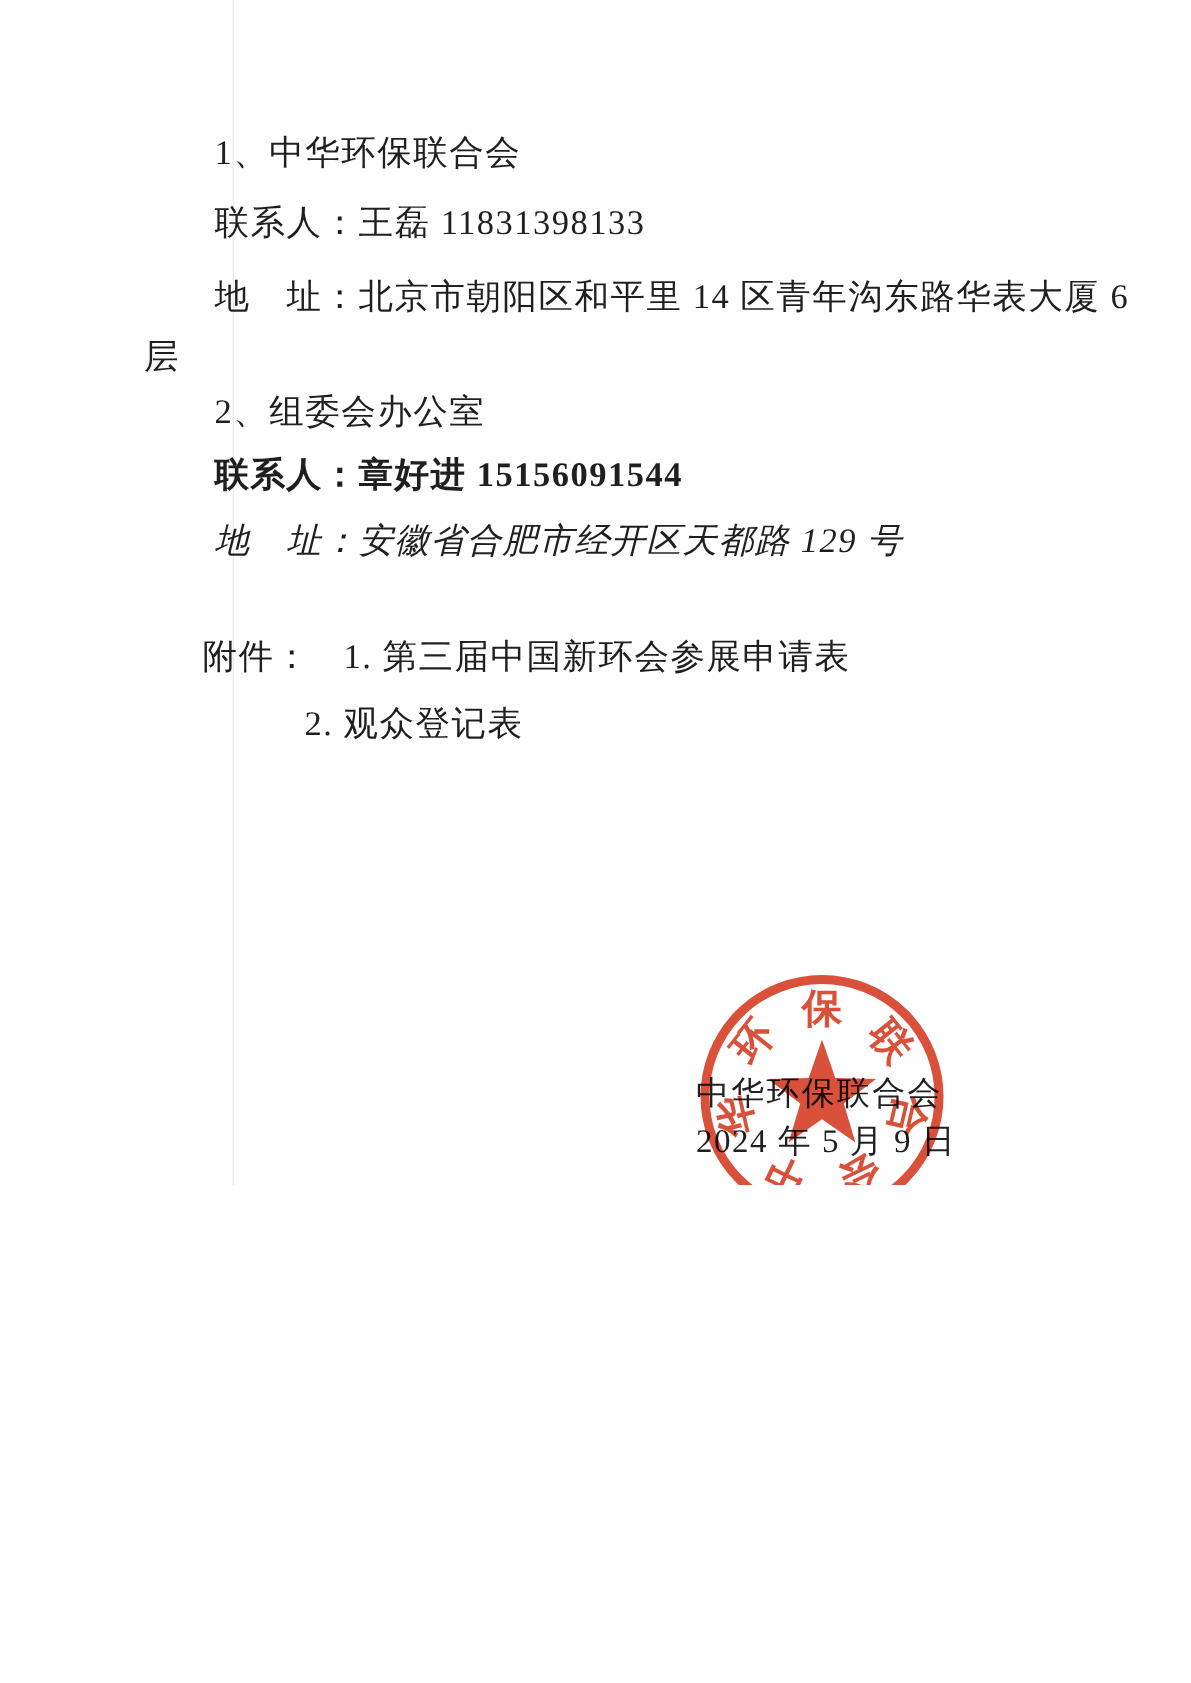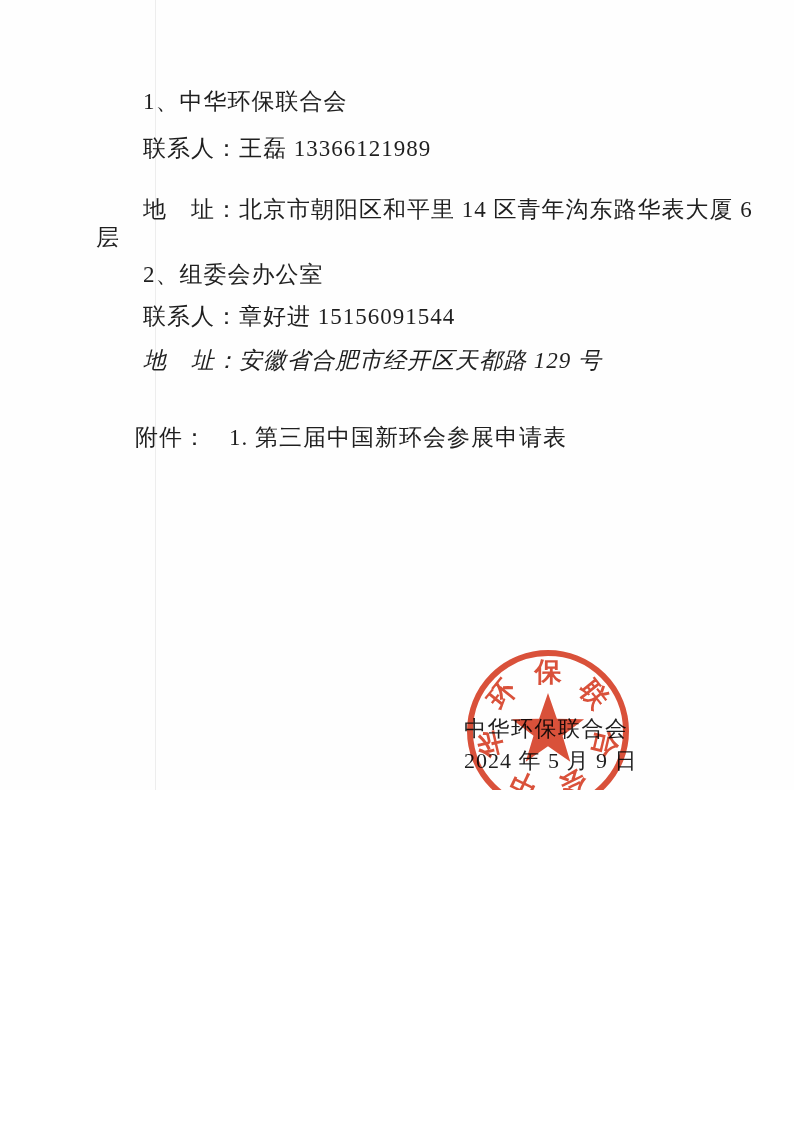--- a/index.html
+++ b/index.html
@@ -26,24 +26,24 @@
   }
   .tline {
     position: absolute;
     font-size: 23px;
     line-height: 1.25;
     letter-spacing: 1px;
     white-space: nowrap;
   }
   .org1-heading   { left: 143px; top:  88px; }
   .org1-contact   { left: 143px; top: 135px; }
-  .org1-address   { left: 143px; top: 196px; }
+  .org1-address   { left: 143px; top: 184px; }
   .org1-wrap      { left:  96px; top: 224px; }
   .org2-heading   { left: 143px; top: 261px; }
-  .org2-contact   { left: 143px; top: 303px; }
+  .org2-contact   { left: 143px; top: 303px; font-weight: bold; }
   .org2-address   { left: 143px; top: 347px; font-style: italic; }
   .attachments-row { left: 135px; top: 424px; }
   .attachments-row .att-label { margin-right: 22px; }
   .attachment2    { left: 203px; top: 469px; }
 
   .sig-org  { left: 464px; top: 715px; font-size: 22px; letter-spacing: 1.5px; }
   .sig-date { left: 464px; top: 747px; font-size: 22px; letter-spacing: 1px; }
 
   .seal {
     position: absolute;
@@ -94,31 +94,32 @@
   }
 </style>
 </head>
 <body>
 
 <div class="page">
 
   <div class="scan-line"></div>
 
   <div class="tline org1-heading">1、中华环保联合会</div>
-  <div class="tline org1-contact">联系人：王磊 13366121989</div>
+  <div class="tline org1-contact">联系人：王磊 11831398133</div>
   <div class="tline org1-address">地　址：北京市朝阳区和平里 14 区青年沟东路华表大厦 6</div>
   <div class="tline org1-wrap">层</div>
 
   <div class="tline org2-heading">2、组委会办公室</div>
   <div class="tline org2-contact">联系人：章好进 15156091544</div>
   <div class="tline org2-address">地　址：安徽省合肥市经开区天都路 129 号</div>
 
   <div class="tline attachments-row">
     <span class="att-label">附件：</span><span>1. 第三届中国新环会参展申请表</span>
   </div>
+  <div class="tline attachment2">2. 观众登记表</div>
 
   <div class="tline sig-org">中华环保联合会</div>
   <div class="tline sig-date">2024 年 5 月 9 日</div>
 
   <svg class="seal" viewBox="0 0 200 200" xmlns="http://www.w3.org/2000/svg">
     <circle cx="100" cy="100" r="78" fill="none" stroke="#d8432b" stroke-width="6"></circle>
     <polygon fill="#d8432b" points="100,62 108.9,87.7 136.1,88.3 114.5,104.7 122.3,130.7 100,115.2 77.7,130.7 85.5,104.7 63.9,88.3 91.1,87.7"></polygon>
     <g transform="translate(100,100)">
       <text transform="rotate(-154.3) translate(0,-56)" text-anchor="middle" dominant-baseline="middle">中</text>
       <text transform="rotate(-102.9) translate(0,-56)" text-anchor="middle" dominant-baseline="middle">华</text>

